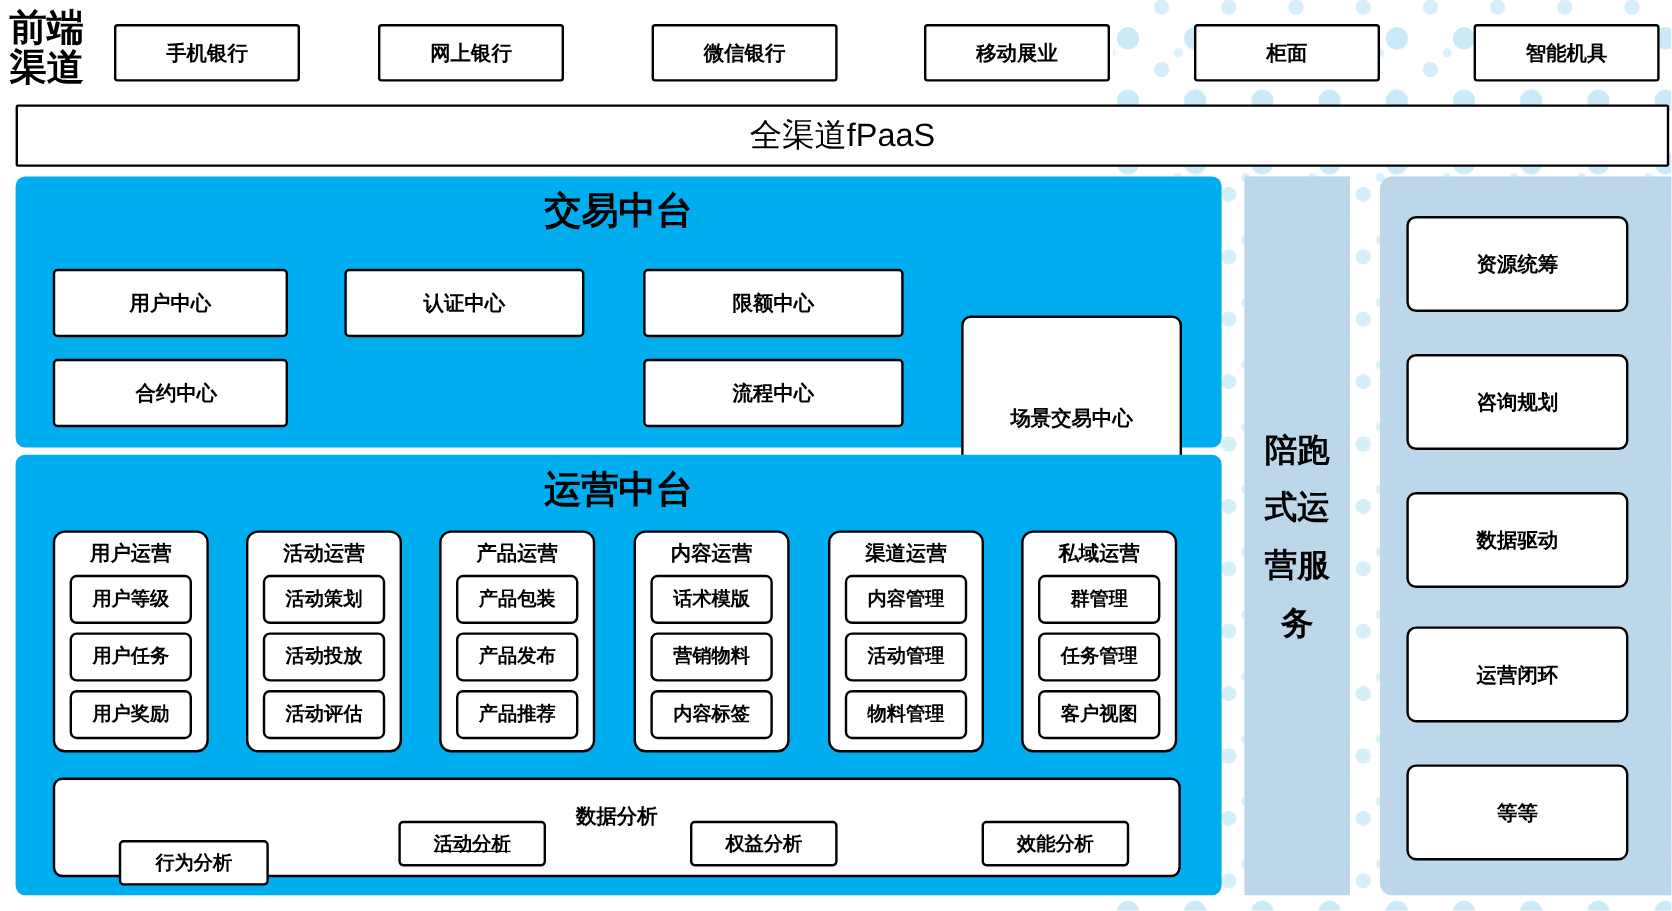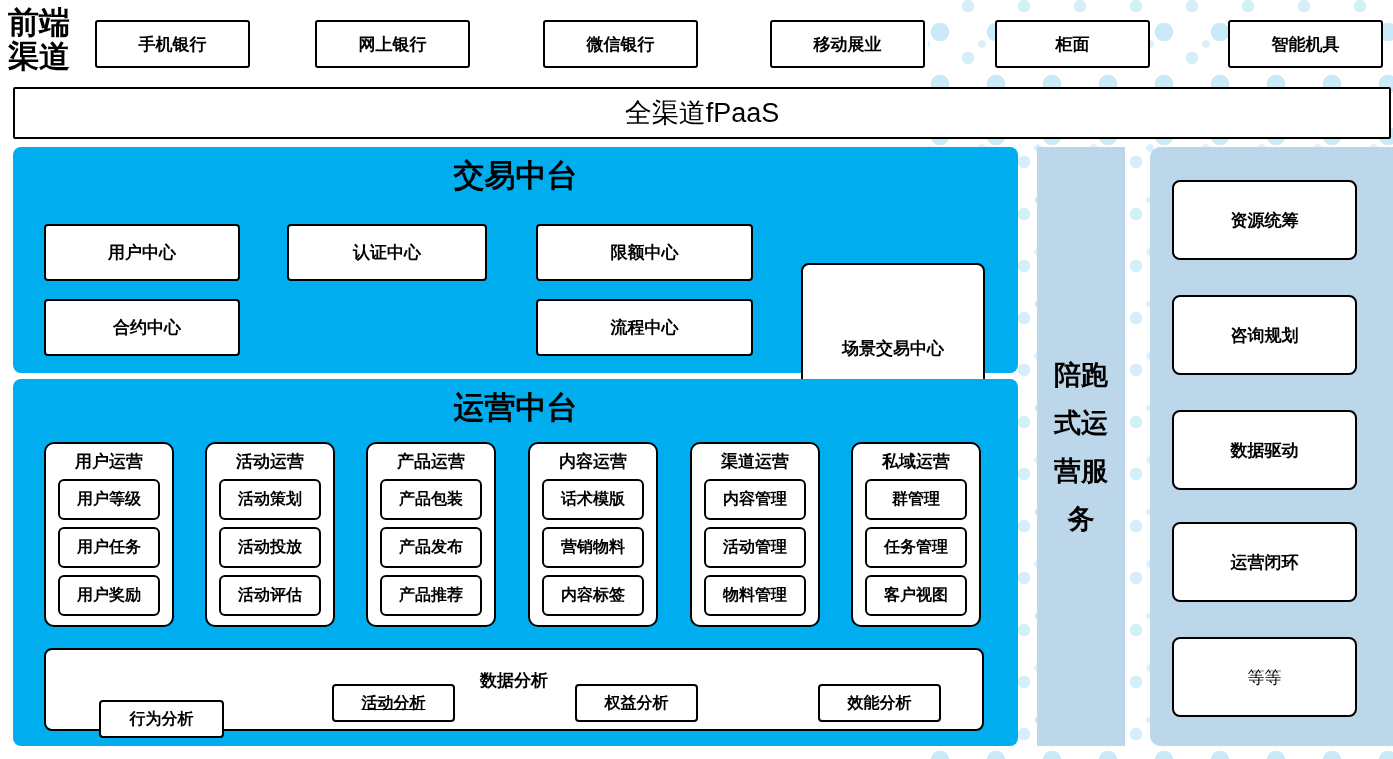--- a/index.html
+++ b/index.html
@@ -51,21 +51,21 @@
     position:absolute;left:1037px;top:147px;width:88px;height:599px;background:#BDD7EA;
     display:flex;align-items:center;justify-content:center;
   }
   .sidebar-text{
     width:58px;text-align:center;font-size:27px;line-height:48px;font-weight:600;word-break:break-all;
   }
   .sidepanel{
     position:absolute;left:1150px;top:147px;width:253px;height:599px;background:#BDD7EA;border-radius:10px;
   }
   .sitem{left:22px;width:185px;height:80px;border-radius:8px;font-size:17px;}
-  .w700{font-weight:700;} .w600{font-weight:600;} .w500{font-weight:400;}
+  .w700{font-weight:700;} .w600{font-weight:600;} .w500{font-weight:700;}
 </style>
 </head>
 <body>
 
 <div id="screen">
 
   <div class="dots"></div>
 
   <div class="front-label serif-title">前端渠道</div>
   <div class="box ch" style="left:95px">手机银行</div>

